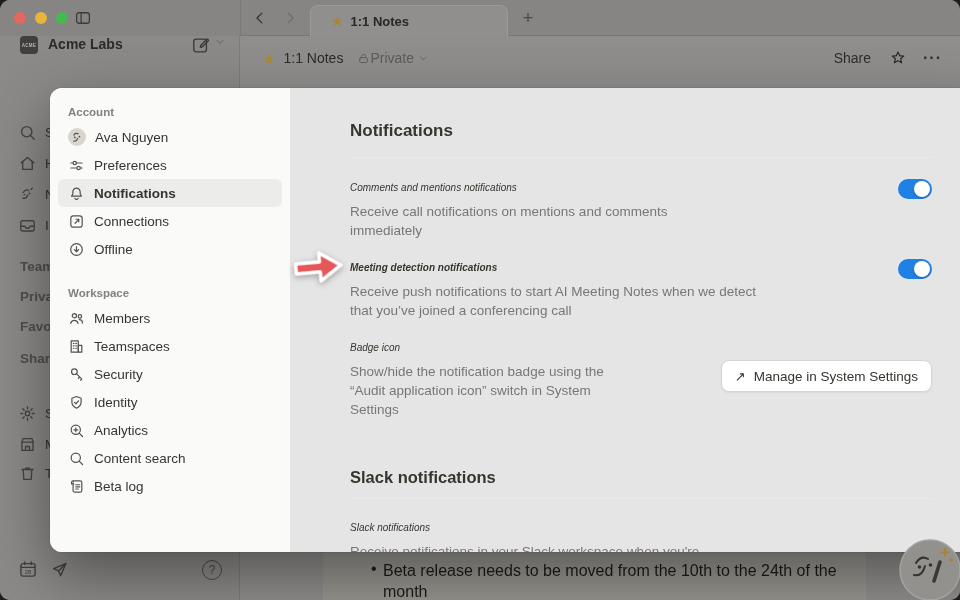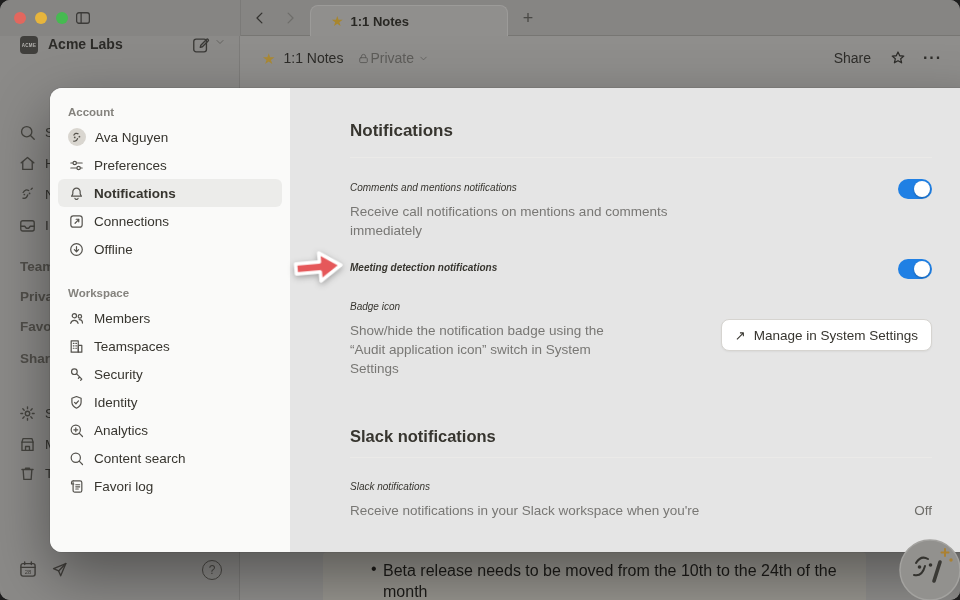--- a/index.html
+++ b/index.html
@@ -389,21 +389,21 @@
           <span class="mlabel">Content search</span>
         </div>
         <div class="mrow">
           <span class="ic">
               <svg viewBox="0 0 24 24">
                 <path d="M7.5 4 c-1.4 0-2.5 1.1-2.5 2.5 V8.5 h3.2"></path>
                 <path d="M7.5 4 H17 c1.4 0 2.5 1.1 2.5 2.5 V17.5 c0 1.4-1.1 2.5-2.5 2.5 H9.7 c-1.4 0-2.5-1.1-2.5-2.5 V6.5"></path>
                 <path d="M11 9.5 h5.5 M11 12.5 h5.5 M11 15.5 h3.5"></path>
               </svg>
             </span>
-          <span class="mlabel">Favori log</span>
+          <span class="mlabel">Beta log</span>
         </div>
       </div>
     </aside>
 
     <main class="mmain">
       <span class="ic close">
         <svg viewBox="0 0 24 24" style="stroke-width:1.5">
             <path d="M6.5 6.5 L17.5 17.5 M17.5 6.5 L6.5 17.5"></path>
           </svg>
       </span>
@@ -417,20 +417,21 @@
           <div class="srow-desc w368">Receive call notifications on mentions and comments immediately</div>
         </div>
         <div class="toggle">
             <div class="knob"></div>
           </div>
       </div>
 
       <div class="srow">
         <div class="srow-text">
           <div class="srow-title bold">Meeting detection notifications</div>
+          <div class="srow-desc w420">Receive push notifications to start AI Meeting Notes when we detect that you’ve joined a conferencing call</div>
         </div>
         <div class="toggle">
             <div class="knob"></div>
           </div>
       </div>
 
       <div class="srow">
         <div class="srow-text">
           <div class="srow-title">Badge icon</div>
           <div class="srow-desc w268">Show/hide the notification badge using the “Audit application icon” switch in System Settings</div>

